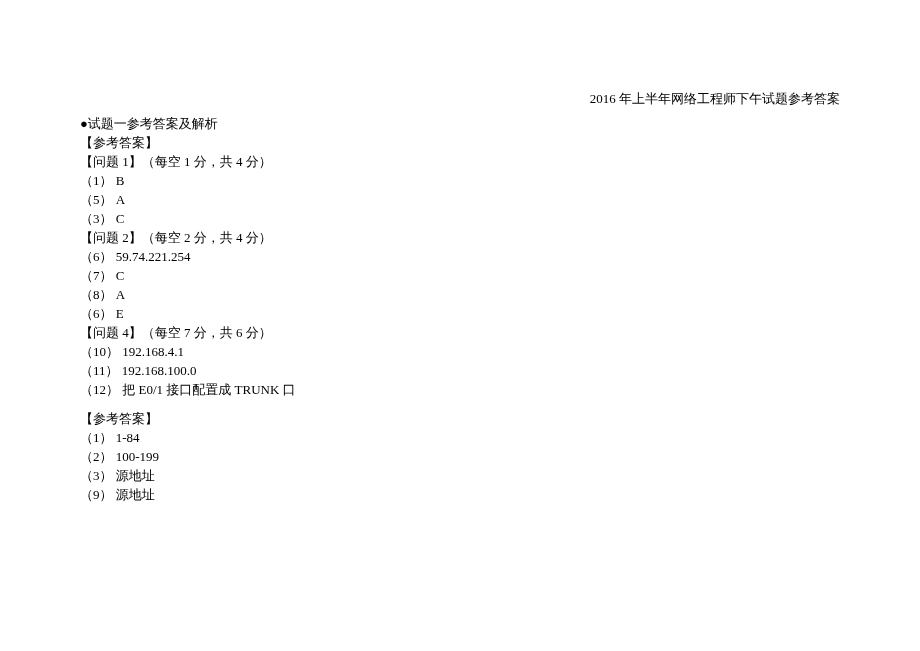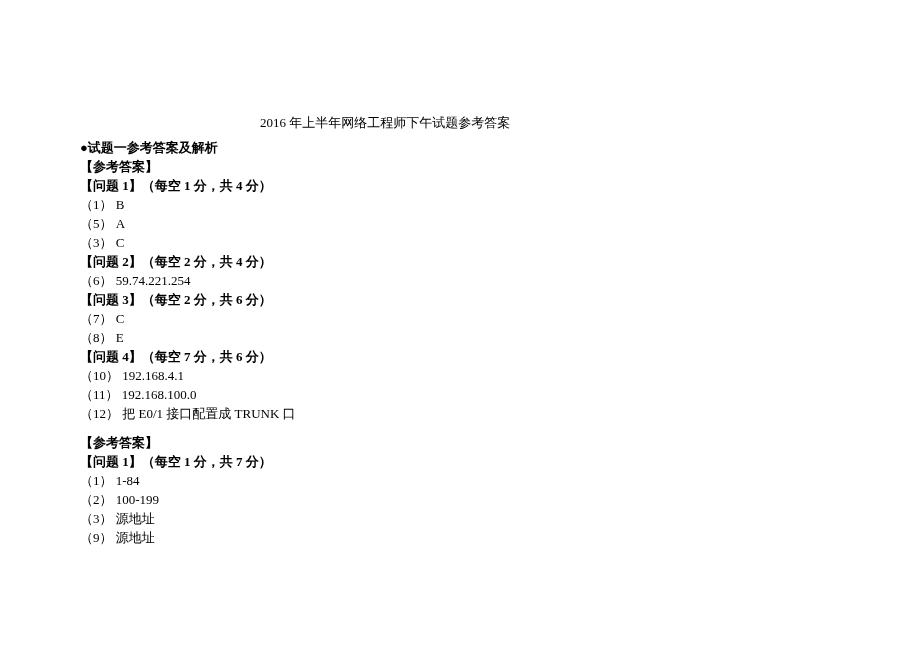--- a/index.html
+++ b/index.html
@@ -11,28 +11,27 @@
       height: 651px;
       position: relative;
     }
     .page {
       padding-top: 90px;
       padding-left: 80px;
       padding-right: 40px;
       width: 760px;
     }
     .title {
-      text-align: left;
+      text-align: right;
       font-size: 13px;
       margin-bottom: 6px;
       margin-left: 180px;
-      margin-top: 24px;
     }
     .bold {
-      font-weight: bold;
+      font-weight: normal;
     }
     .line {
       font-size: 13px;
       line-height: 19px;
       white-space: pre;
     }
     .block {
       margin-bottom: 10px;
     }
   </style>
@@ -47,32 +46,31 @@
     <div class="line bold">【参考答案】</div>
 
     <div class="line bold">【问题 1】（每空 1 分，共 4 分）</div>
     <div class="line">（1） B</div>
     <div class="line">（5） A</div>
     <div class="line">（3） C</div>
 
     <div class="line bold">【问题 2】（每空 2 分，共 4 分）</div>
     <div class="line">（6） 59.74.221.254</div>
 
-    <div class="line bold">【问题 3】（每空 2 分，共 6 分）</div>
     <div class="line">（7） C</div>
-    <div class="line">（8） E</div>
+    <div class="line">（8） A</div>
+    <div class="line">（6） E</div>
 
     <div class="line bold">【问题 4】（每空 7 分，共 6 分）</div>
     <div class="line">（10） 192.168.4.1</div>
     <div class="line">（11） 192.168.100.0</div>
     <div class="line">（12） 把 E0/1 接口配置成 TRUNK 口</div>
   </div>
 
   <div class="block">
     <div class="line bold">【参考答案】</div>
 
-    <div class="line bold">【问题 1】（每空 1 分，共 7 分）</div>
     <div class="line">（1） 1-84</div>
     <div class="line">（2） 100-199</div>
     <div class="line">（3） 源地址</div>
     <div class="line">（9） 源地址</div>
   </div>
 </div>
 
 </body></html>

